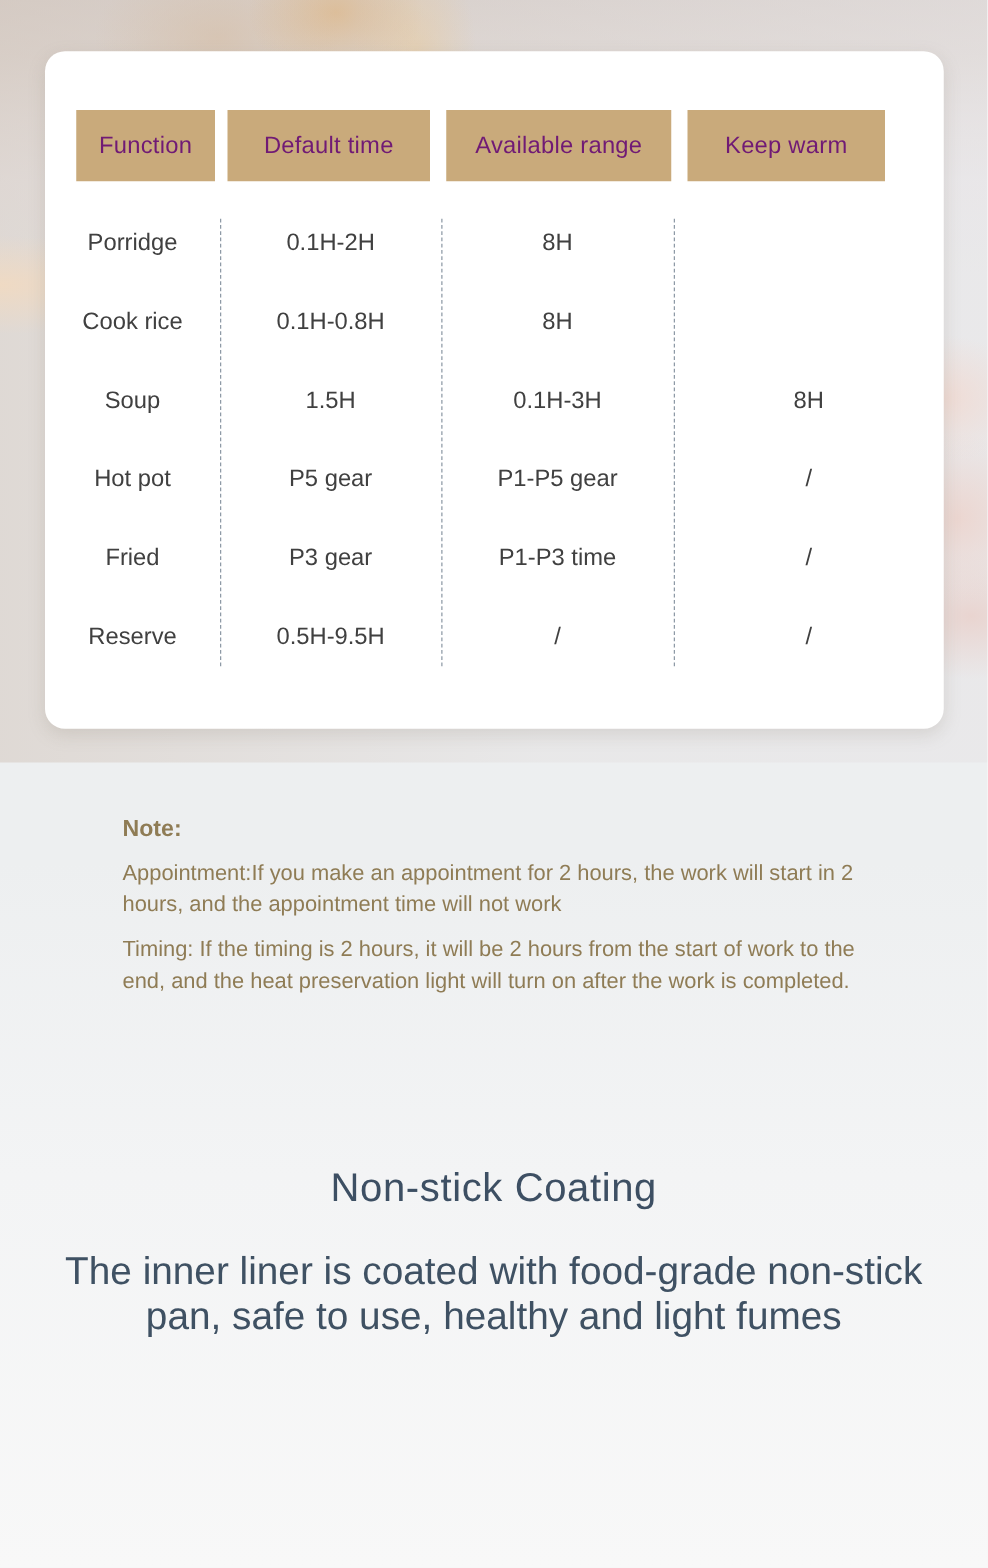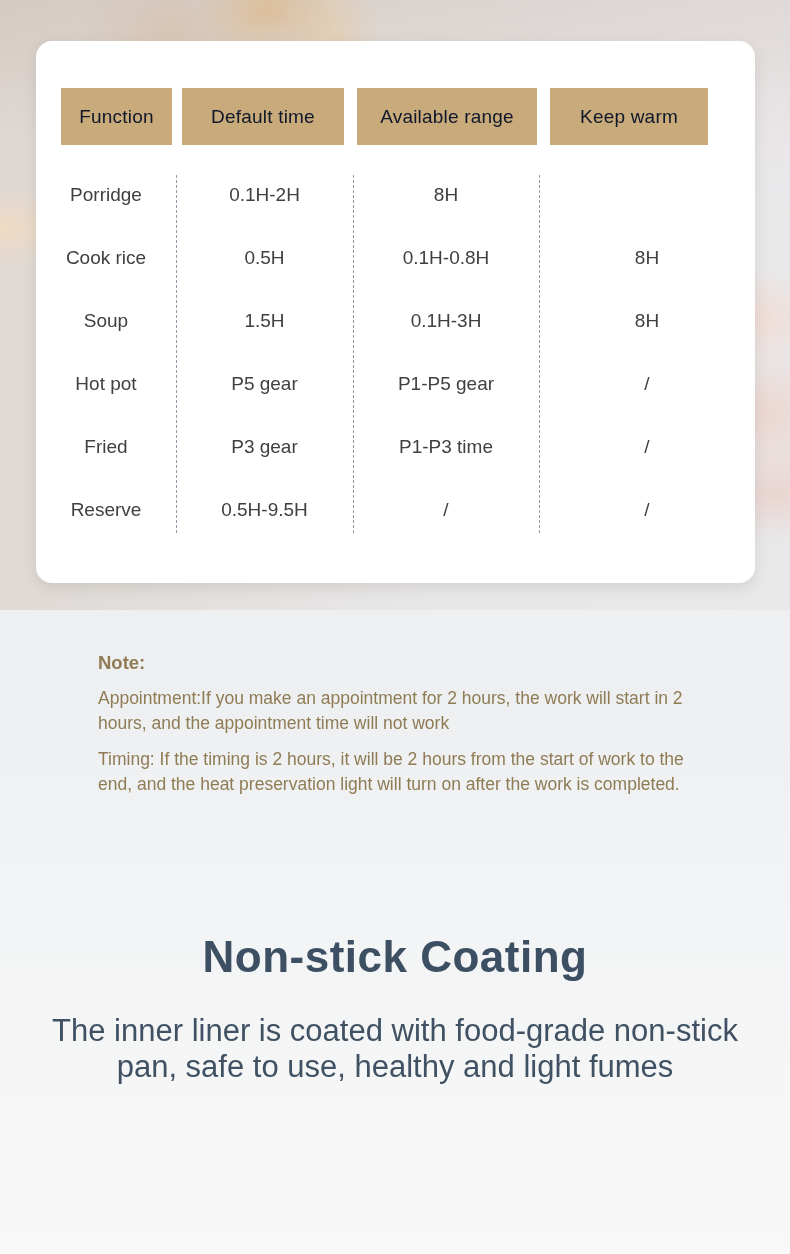--- a/index.html
+++ b/index.html
@@ -51,21 +51,21 @@
   }
 
   .thead {
     position: absolute;
     top: 47px; left: 25px; right: 25px;
     display: flex;
   }
   .th {
     height: 57px;
     background: #c9aa7b;
-    color: #0f172a;
+    color: #701a75;
     font-size: 19px;
     display: flex;
     align-items: center;
     justify-content: center;
     letter-spacing: 0.2px;
   }
   .th.c1 { width: 111px; margin-right: 10px; }
   .th.c2 { width: 162px; margin-right: 13px; }
   .th.c3 { width: 180px; margin-right: 13px; }
   .th.c4 { width: 158px; }
@@ -117,22 +117,22 @@
   }
 
   
   .feature {
     position: absolute;
     top: 932px; left: 0; right: 0;
     text-align: center;
     color: #3d4f63;
   }
   .feature-title {
-    font-size: 44px;
-    font-weight: 700;
+    font-size: 32px;
+    font-weight: 400;
     line-height: 1.15;
     letter-spacing: 0.5px;
   }
   .feature-desc {
     margin: 30px auto 0;
     max-width: 748px;
     font-size: 31px;
     line-height: 36px;
     color: #3f5163;
   }
@@ -155,21 +155,20 @@
     </div>
 
     <div class="tbody">
       <div class="trow">
         <div class="td">Porridge</div>
         <div class="td">0.1H-2H</div>
         <div class="td">8H</div>
       </div>
       <div class="trow">
         <div class="td">Cook rice</div>
-        <div class="td">0.5H</div>
         <div class="td">0.1H-0.8H</div>
         <div class="td">8H</div>
       </div>
       <div class="trow">
         <div class="td">Soup</div>
         <div class="td">1.5H</div>
         <div class="td">0.1H-3H</div>
         <div class="td">8H</div>
       </div>
       <div class="trow">

